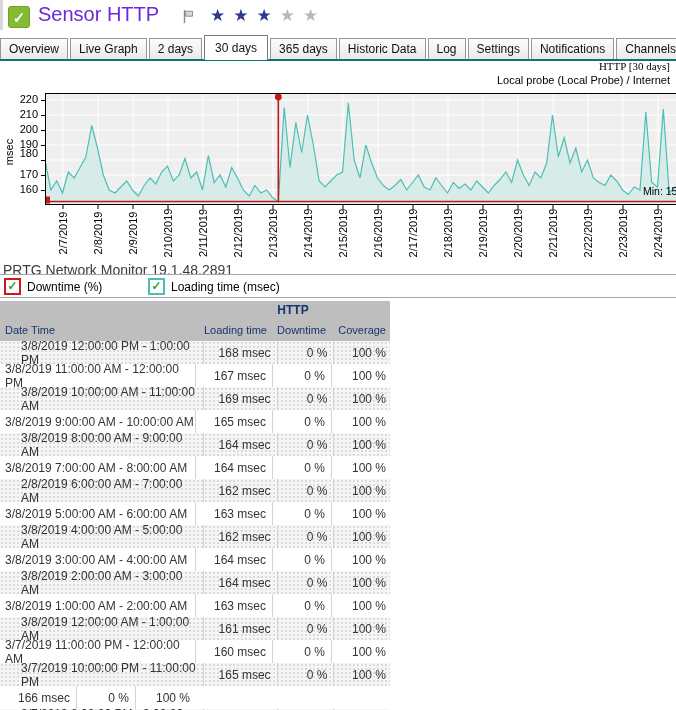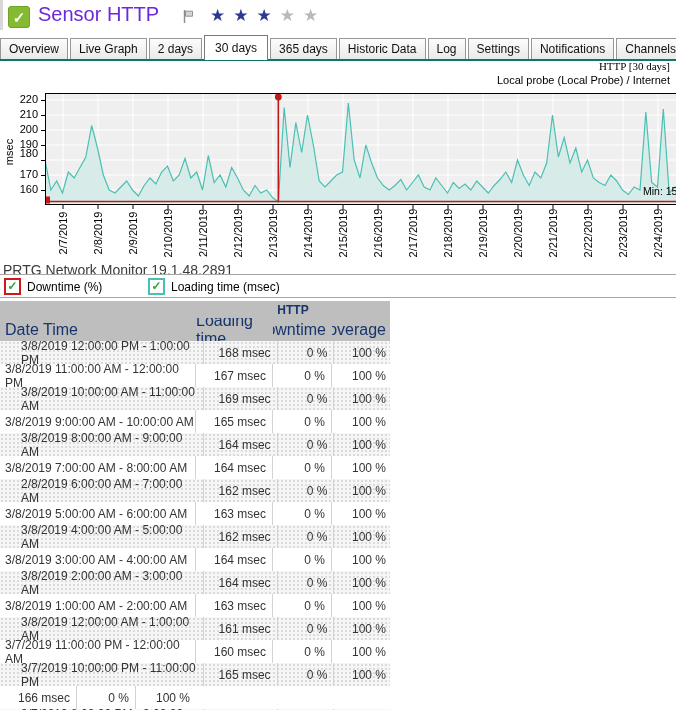--- a/index.html
+++ b/index.html
@@ -53,21 +53,21 @@
         justify-content:center;box-sizing:content-box;}
   .lcheck.red{border:2px solid #CC1A1A;} .lcheck.teal{border:2px solid #4CBFB4;}
   .lcheck .tick{color:#2E9E2E;font-size:12px;font-weight:bold;line-height:1;margin-top:-1px;}
   .llabel{font-size:12px;color:#000;margin-left:6px;}
 
   
   .table{position:absolute;left:0;top:301px;width:390px;}
   .t-group{height:17px;background:#BEBEBE;display:flex;align-items:center;}
   .tg-left{width:196px;}
   .tg-right{flex:1;text-align:center;font-size:12px;font-weight:bold;color:#16356C;}
-  .t-cols{height:23px;background:#BEBEBE;display:flex;align-items:center;font-size:16px;color:#16356C;}
+  .t-cols{height:23px;background:#BEBEBE;display:flex;align-items:center;font-size:11px;color:#16356C;}
   .c{box-sizing:border-box;height:100%;display:flex;align-items:center;overflow:hidden;}
   .c1{width:196px;padding-left:5px;}
   .c2{width:77px;justify-content:flex-end;padding-right:6px;}
   .c3{width:59px;justify-content:flex-end;padding-right:6px;}
   .c4{width:58px;justify-content:flex-end;padding-right:4px;}
   .t-row{height:23px;display:flex;align-items:center;font-size:12px;color:#333;background:#fff;}
   .t-row .c1,.t-row .c2,.t-row .c3{border-right:1px solid #D3D3D3;}
   .t-row.dotted{background-color:#F6F6F6;
         background-image:radial-gradient(circle,#D9D9D9 0.7px,rgba(0,0,0,0) 0.8px);
         background-size:4px 4px;padding-left:16px;}

